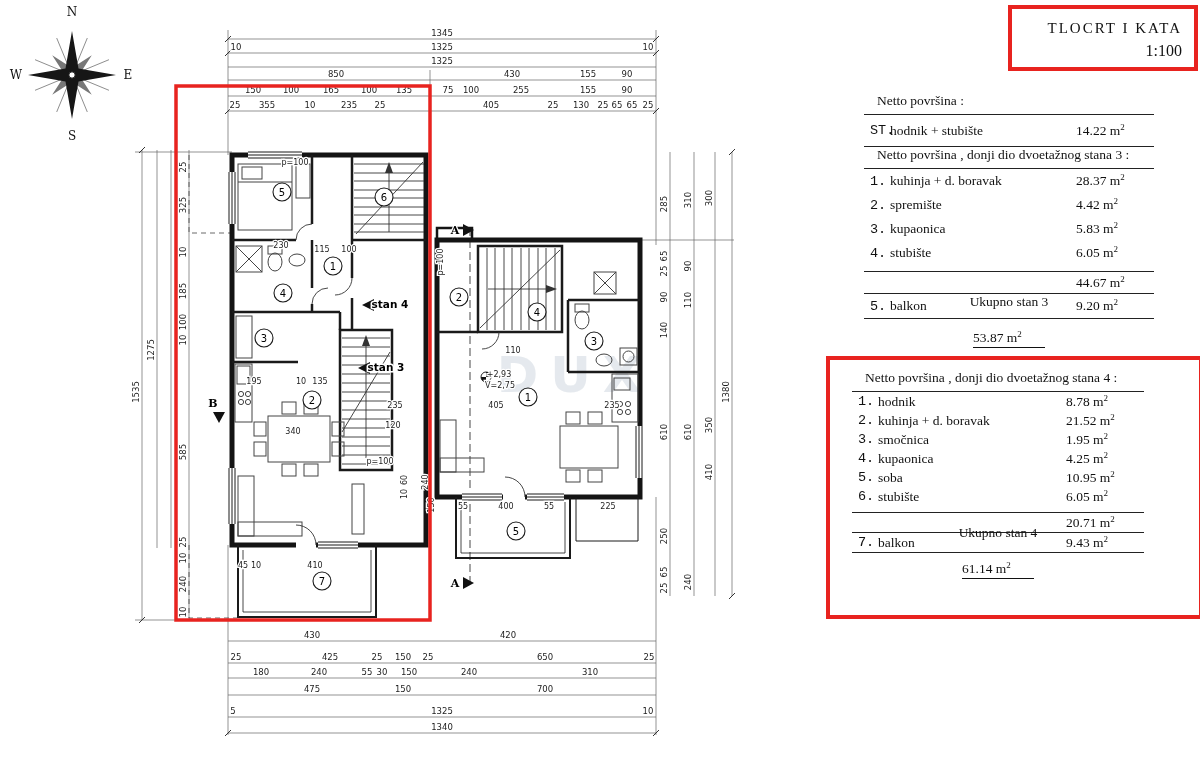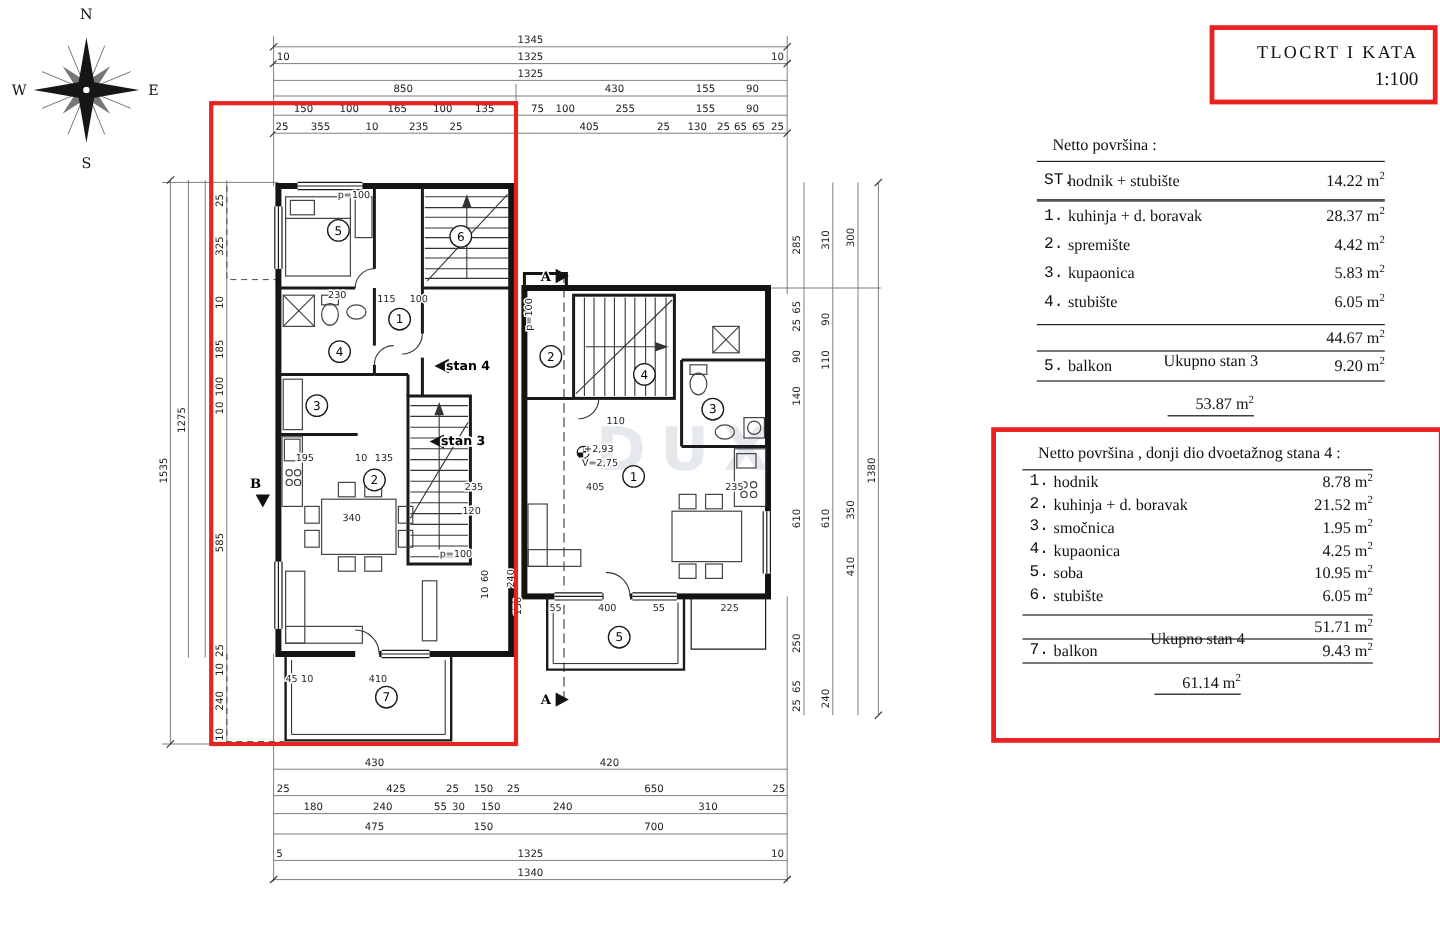--- a/index.html
+++ b/index.html
@@ -13,36 +13,36 @@
   .pt-small { font:8px "DejaVu Sans", sans-serif; fill:#1c1c1c; paint-order:stroke; stroke:#fff; stroke-width:2.5px; }
   .pt-stan  { font:600 10.5px "DejaVu Sans", sans-serif; fill:#000; paint-order:stroke; stroke:#fff; stroke-width:3px; }
   .pt-sec   { font:700 11px "DejaVu Serif", serif; fill:#000; paint-order:stroke; stroke:#fff; stroke-width:2.5px; }
   .compass-letter { font:12px "DejaVu Serif", serif; fill:#111; }
   #room-layer circle { fill:#fff; stroke:#1a1a1a; stroke-width:1.1; }
   #room-layer text { font:10px "DejaVu Sans", sans-serif; fill:#000; }
   #watermark { font:700 50px "DejaVu Sans", sans-serif; fill:#cdd5de; opacity:.5; letter-spacing:12px; }
   #plan-red-frame { stroke:var(--red); }
 
   .red-box { position:absolute; border:4px solid var(--red); }
-  #title-box { left:1008px; top:21px; width:190px; height:66px; text-align:right; padding:11px 12px 0 0; background:#fff; }
+  #title-box { left:1008px; top:5px; width:190px; height:66px; text-align:right; padding:11px 12px 0 0; background:#fff; }
   #title-line1 { font-size:15px; letter-spacing:2px; white-space:nowrap; }
   #title-line2 { font-size:16px; margin-top:5px; }
 
-  .panel { position:absolute; font-size:13.5px; color:#111;margin-top:20px; }
+  .panel { position:absolute; font-size:13.5px; color:#111; }
   #summary-panel { left:864px; top:93px; width:290px; }
   #stan4-box { left:826px; top:356px; width:377px; height:263px; }
   #stan4-panel { position:absolute; left:22px; top:10px; width:292px; font-size:13.5px; }
 
   .thead { height:21px; padding-left:13px; white-space:nowrap; }
   .rule  { border-top:1px solid #222; }
   .arow  { display:flex; align-items:center; height:24px; }
   #stan4-panel .arow { height:19px; }
   .anum  { width:26px; padding-left:6px;font-family:Liberation Mono, monospace; }
   .anm   { flex:1; }
-  .aval  { width:78px; text-align:right; white-space:nowrap; }
+  .aval  { width:78px; white-space:nowrap; }
   sup    { font-size:9px; vertical-align:super; line-height:0; }
   .strow { height:31px; }
   .subtotal { justify-content:flex-end; height:21px; }
   #stan4-panel .subtotal { height:19px; }
   .total { justify-content:flex-end; gap:20px; height:29px;flex-direction:column; }
   #stan4-panel .total { height:26px; }
   .total .aval { width:auto; min-width:72px; border-bottom:1px solid #111; padding-bottom:1px; }
   .gap6 { height:6px; }
 </style>
 </head>
@@ -501,20 +501,21 @@
 
 <div id="summary-panel" class="panel">
   <div class="thead">Netto površina :</div>
   <div class="rule"></div>
   <div class="arow strow">
     <span class="anum">ST.</span>
     <span class="anm">hodnik + stubište</span>
     <span class="aval"><span>14.22 m</span><sup>2</sup></span>
   </div>
   <div class="rule"></div>
+  <div class="thead">Netto površina , donji dio dvoetažnog stana 3 :</div>
   <div class="rule"></div>
 
   <div class="arow">
     <span class="anum">1.</span>
     <span class="anm">kuhinja + d. boravak</span>
     <span class="aval"><span>28.37 m</span><sup>2</sup></span>
   </div>
   <div class="arow">
     <span class="anum">2.</span>
     <span class="anm">spremište</span>
@@ -581,21 +582,21 @@
     </div>
     <div class="arow">
       <span class="anum">6.</span>
       <span class="anm">stubište</span>
       <span class="aval"><span>6.05 m</span><sup>2</sup></span>
     </div>
 
     <div class="gap6"></div>
     <div class="rule"></div>
     <div class="arow subtotal">
-      <span class="aval"><span>51.71 m</span><sup>2</sup></span>
+      <span class="aval"><span>20.71 m</span><sup>2</sup></span>
     </div>
     <div class="rule"></div>
     <div class="arow">
       <span class="anum">7.</span>
       <span class="anm">balkon</span>
       <span class="aval"><span>9.43 m</span><sup>2</sup></span>
     </div>
     <div class="rule"></div>
     <div class="arow total">
       <span>Ukupno stan 4</span>

